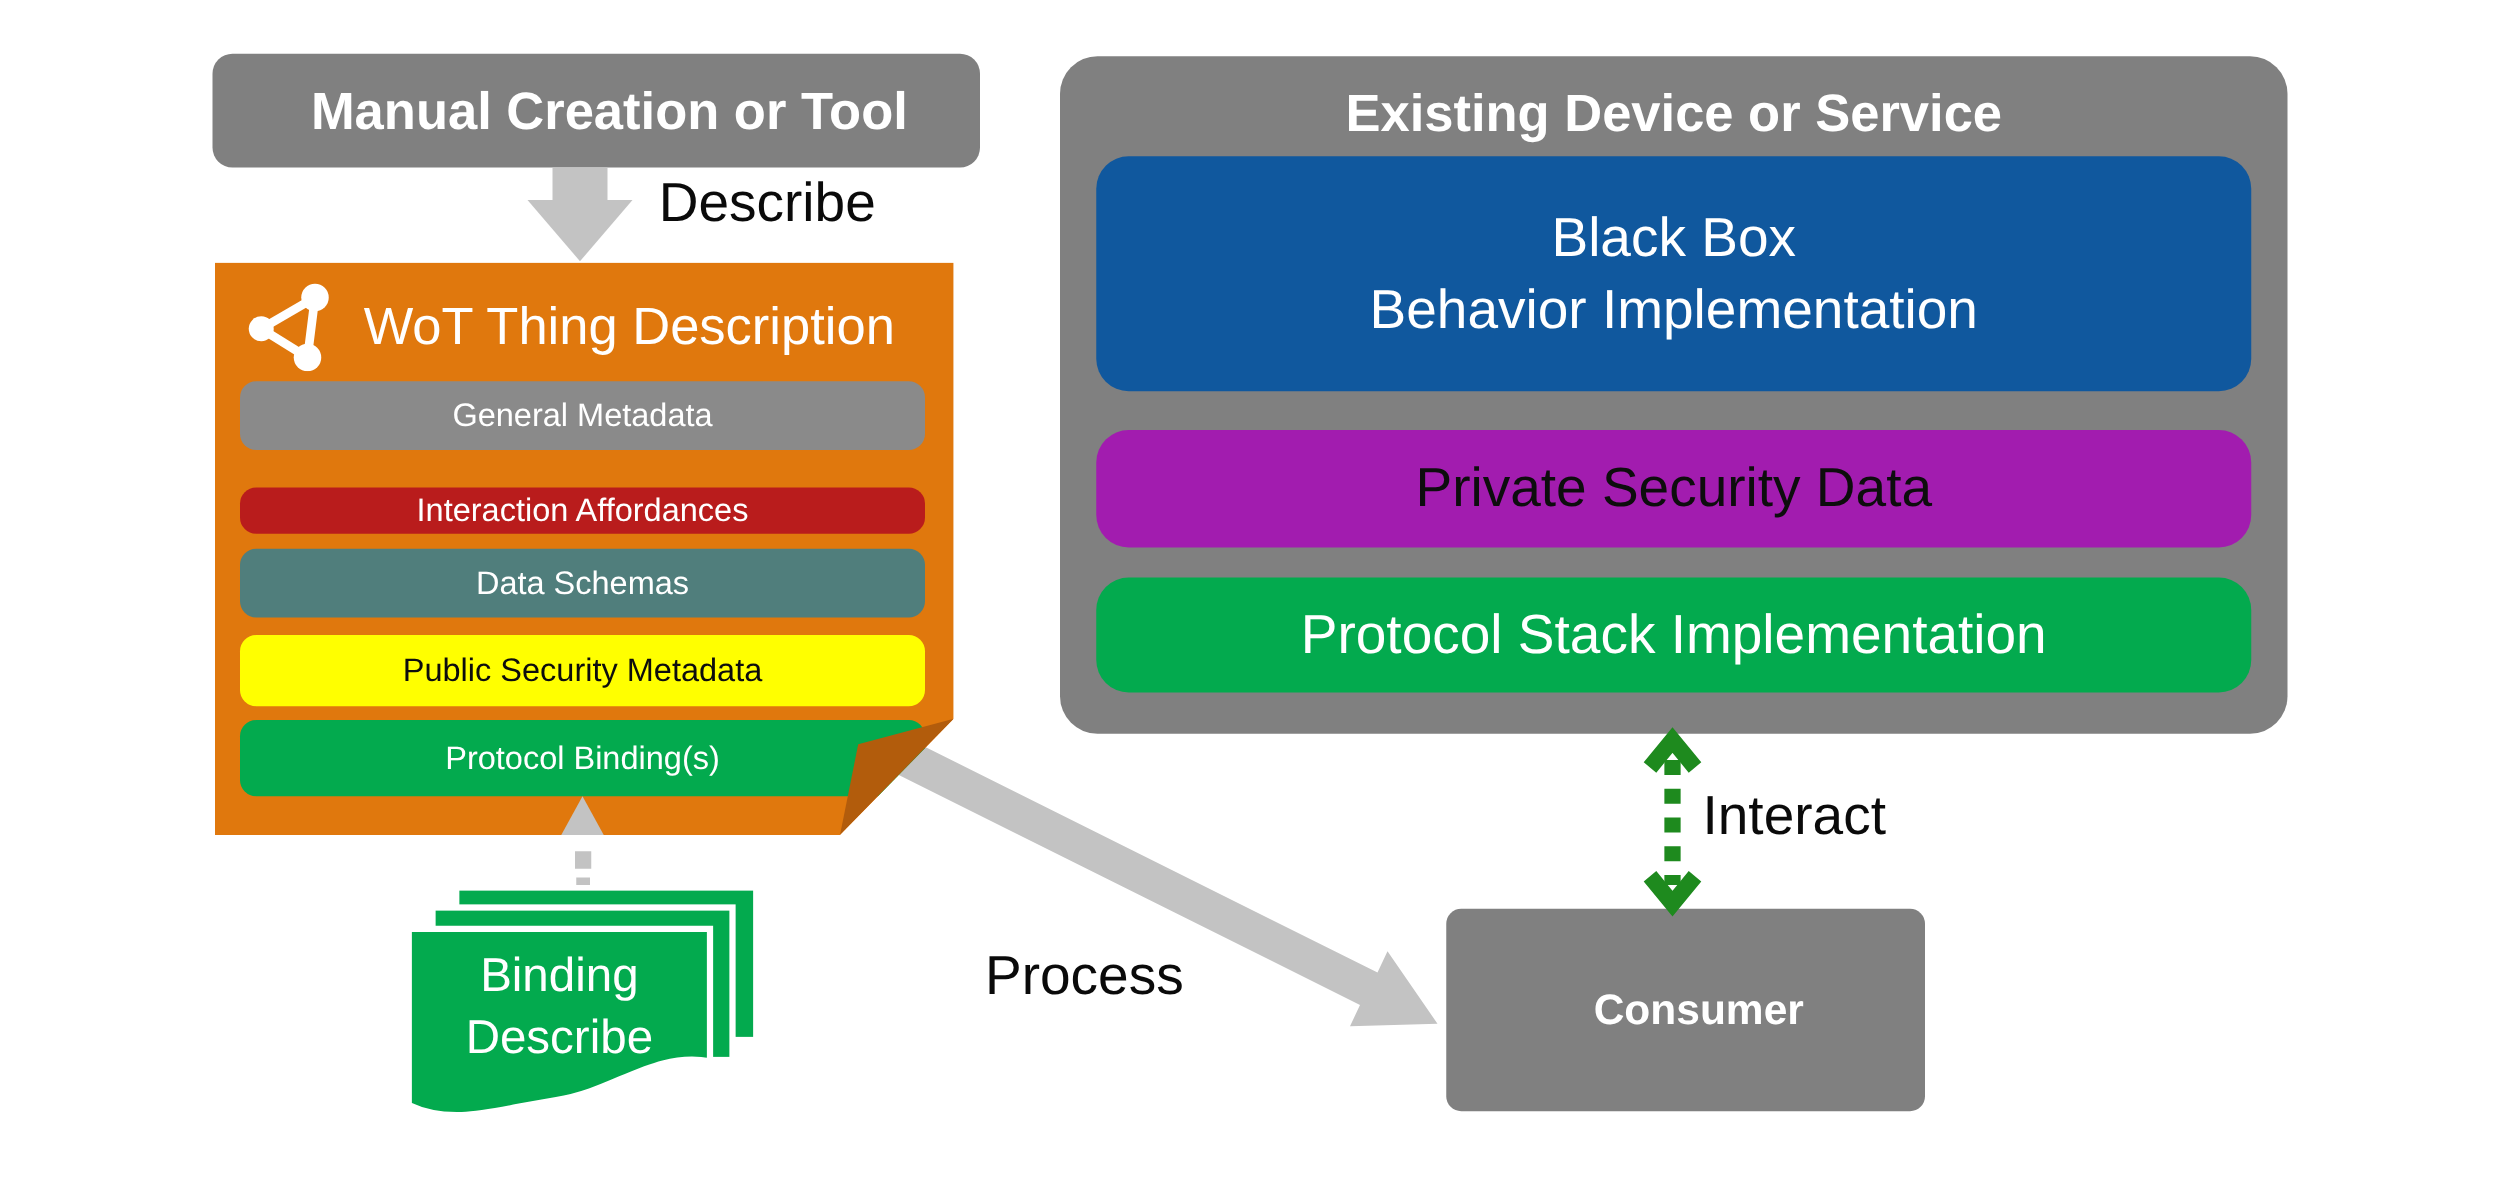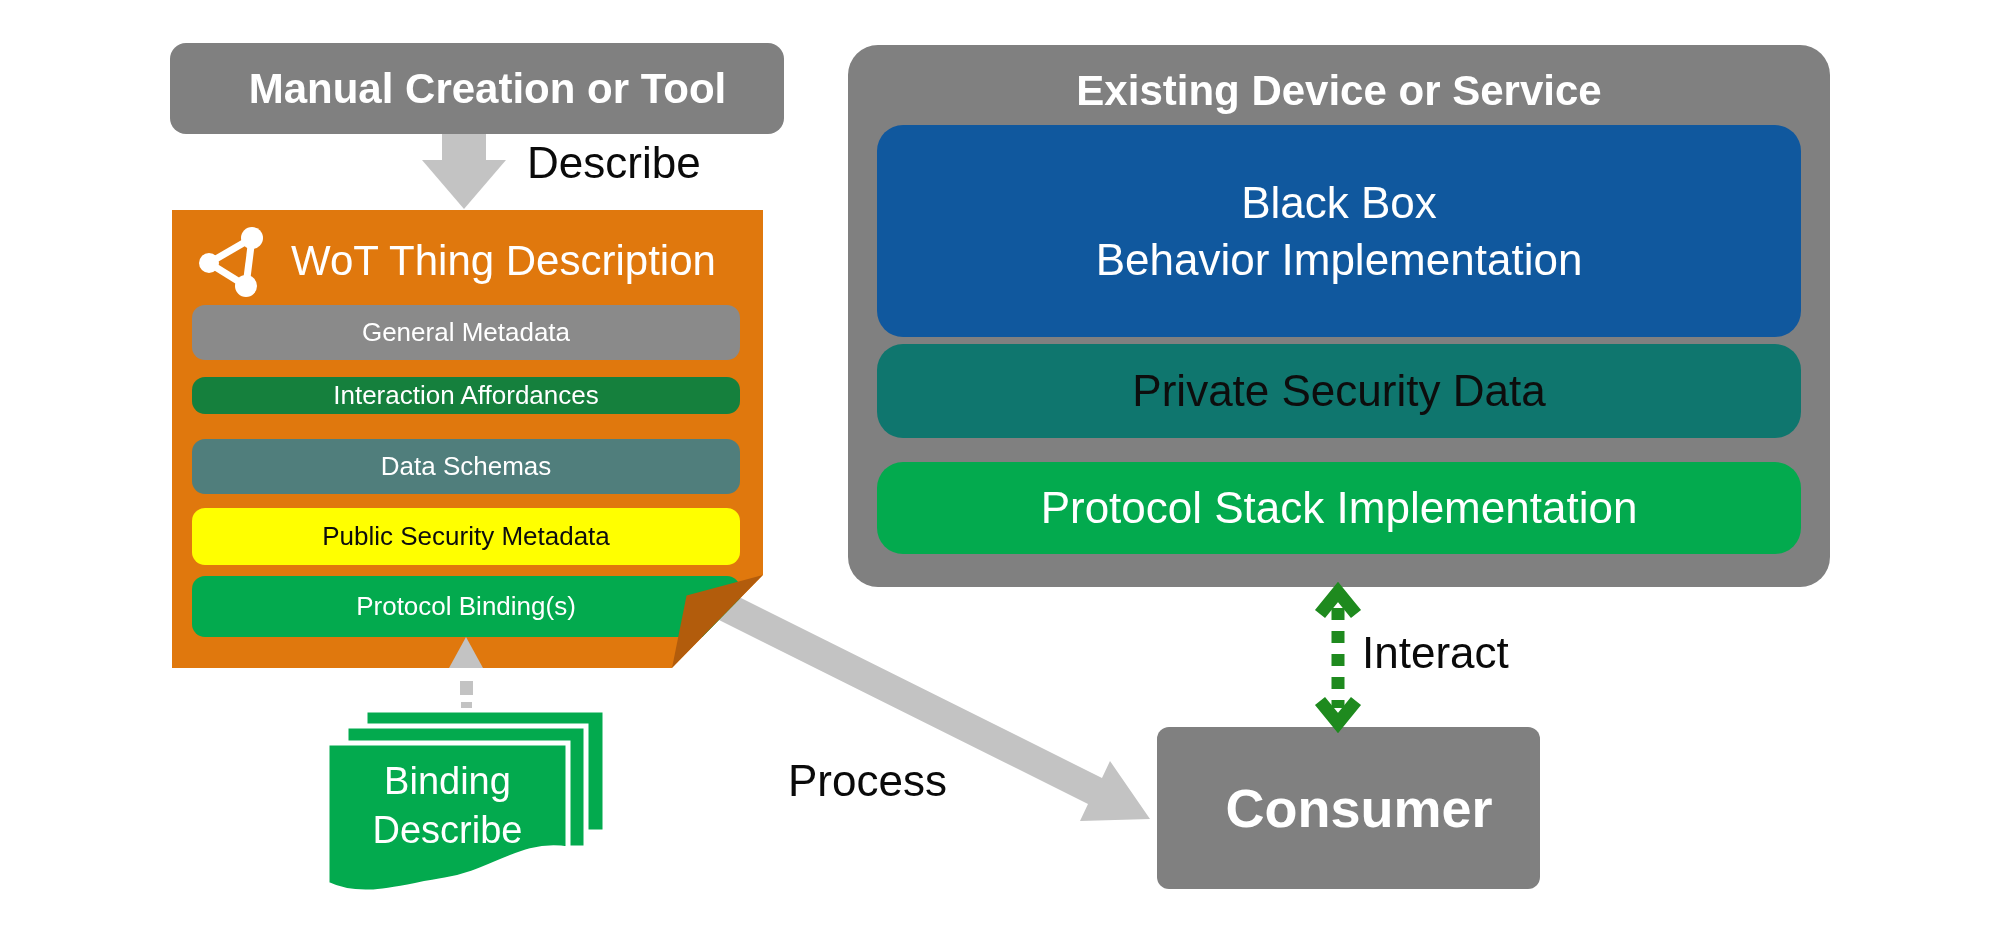--- a/index.html
+++ b/index.html
@@ -24,21 +24,21 @@
     z-index:10;
   }
   .wot-title-row{left:25px;top:15px;height:72px;display:flex;align-items:center;}
   .wot-title{color:#ffffff;font-size:42px;margin-left:14px;white-space:nowrap;}
   .wot-icon{width:80px;height:72px;display:block;}
   .bar{
     left:20px;width:548px;border-radius:13px;color:#ffffff;font-size:26px;
     display:flex;align-items:center;justify-content:center;white-space:nowrap;
   }
   .bar-general{top:95px;height:55px;background:#8A8A8A;}
-  .bar-interaction{top:167px;height:37px;background:#15803d;}
+  .bar-interaction{top:180px;height:37px;background:#b91c1c;}
   .bar-data{top:229px;height:55px;background:#507E7C;}
   .bar-security{top:298px;height:57px;background:#FFFF00;color:#0d0d0d;}
   .bar-binding{top:366px;height:61px;background:#03AA4E;}
   .page-fold{
     left:500px;top:365px;width:91px;height:93px;background:#B25C0C;
     clip-path:polygon(100% 0,16% 22%,0 100%);
   }
   .templates-label{
     left:327px;top:757px;width:241px;color:#ffffff;font-size:38px;line-height:1.28;
     text-align:center;z-index:40;
@@ -48,26 +48,26 @@
     left:848px;top:45px;width:982px;height:542px;background:#808080;border-radius:30px;z-index:10;
   }
   .existing-title{
     left:0;top:22px;width:100%;text-align:center;color:#ffffff;font-weight:bold;font-size:42px;
   }
   .layer{
     left:29px;width:924px;border-radius:26px;font-size:44px;line-height:1.3;
     display:flex;align-items:center;justify-content:center;text-align:center;
   }
   .pre-line{white-space:pre-line;}
-  .layer-blackbox{top:80px;height:212px;background:#10589E;color:#ffffff;}
-  .layer-private{top:299px;height:94px;background:#0f766e;color:#0d0d0d;}
+  .layer-blackbox{top:80px;height:188px;background:#10589E;color:#ffffff;}
+  .layer-private{top:299px;height:94px;background:#a21caf;color:#0d0d0d;}
   .layer-protocol{top:417px;height:92px;background:#03AA4E;color:#ffffff;}
   .consumer-box{
     left:1157px;top:727px;width:362px;height:162px;background:#808080;border-radius:12px;
-    color:#ffffff;font-weight:bold;font-size:54px;z-index:10;
+    color:#ffffff;font-weight:bold;font-size:34px;z-index:10;
   }
   
   .svg-under{left:0;top:0;z-index:1;}
   .svg-over{left:0;top:0;z-index:30;}
 </style>
 </head>
 <body>
 
 <div id="canvas">
 

